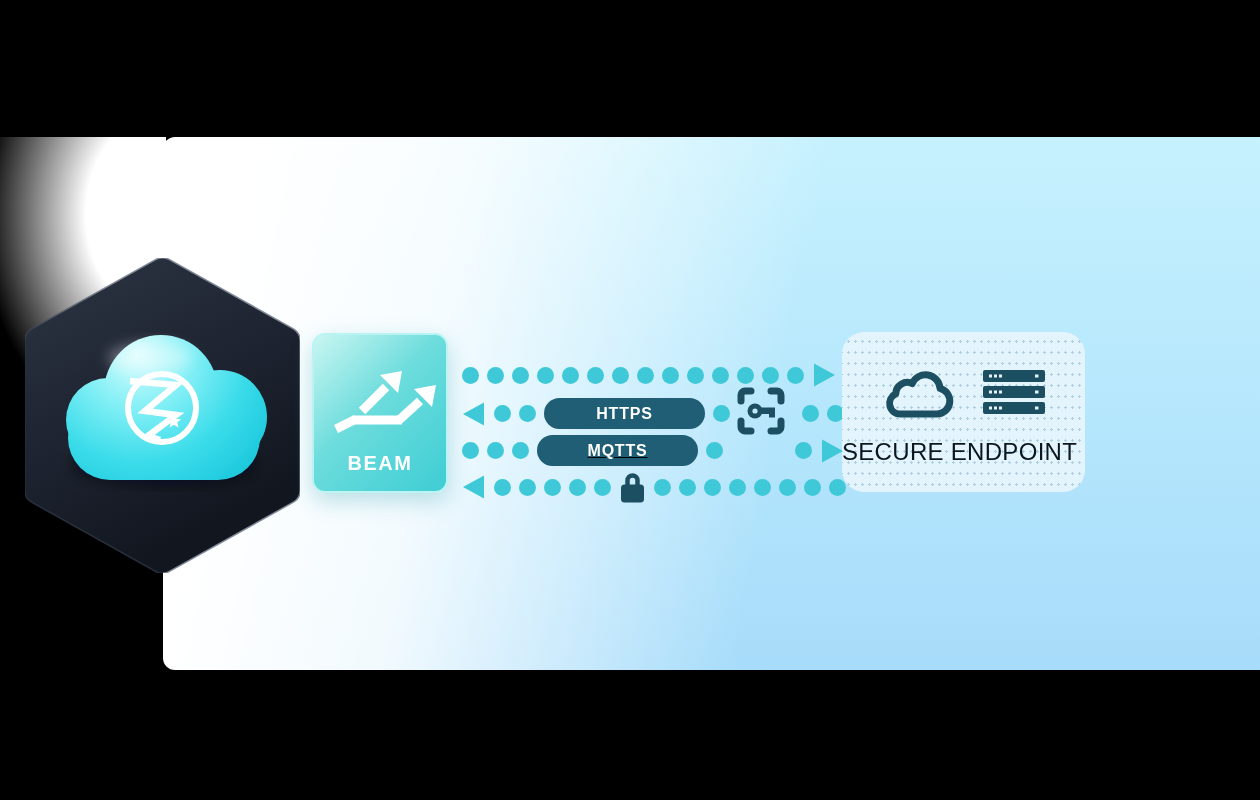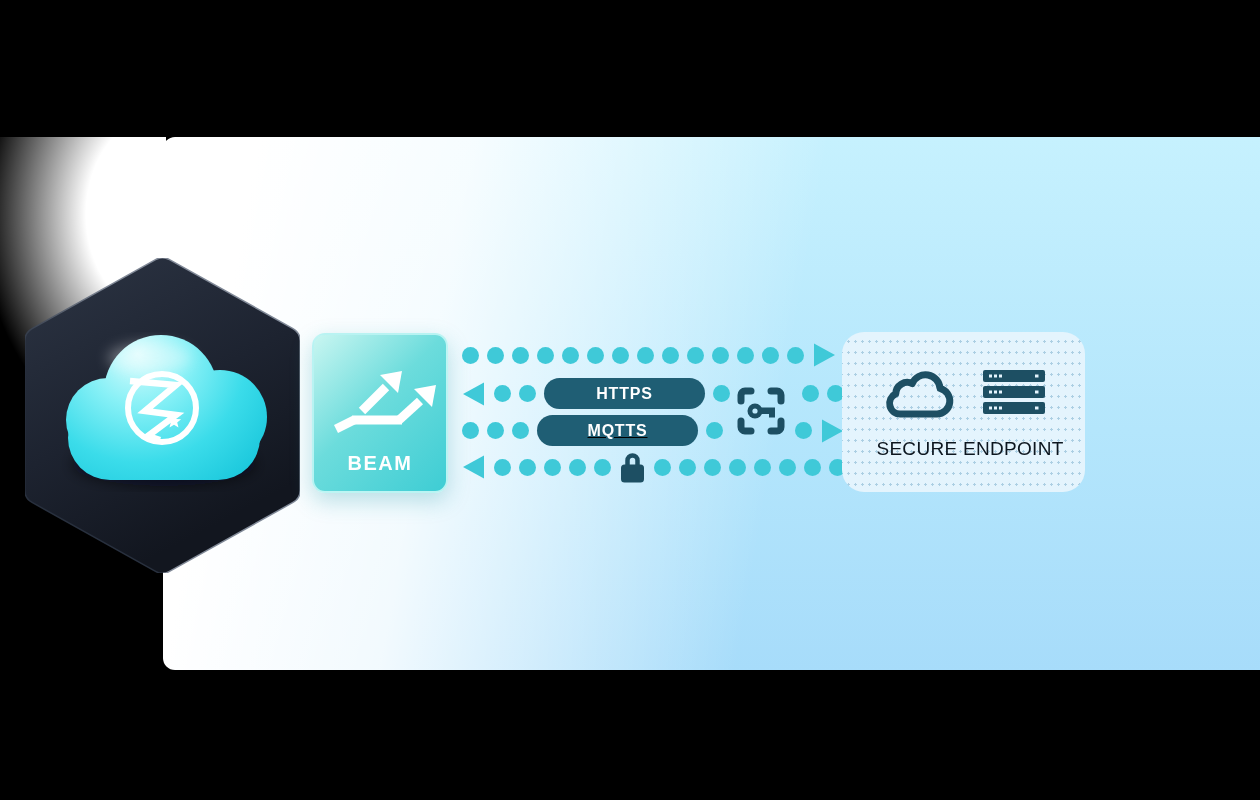--- a/index.html
+++ b/index.html
@@ -30,41 +30,41 @@
     border-radius:13px;border:2px solid rgba(190,244,243,.95);box-sizing:border-box;
     background:linear-gradient(135deg,var(--beam-a) 0%,#6cdcdc 45%,var(--beam-b) 100%);
     box-shadow:0 8px 22px rgba(26,150,165,.28);
   }
   .beam-arrows{position:absolute;left:14px;top:14px;}
   .beam-label{
     position:absolute;left:0;right:0;bottom:16px;text-align:center;
     color:#fff;font-size:20px;font-weight:700;letter-spacing:1.5px;
   }
   
-  .flow-row{position:absolute;left:462px;display:flex;align-items:center;gap:8px;}
+  .flow-row{position:absolute;left:462px;display:flex;align-items:center;gap:8px;margin-top:20px;}
   .flow-row .dot{width:17px;height:17px;border-radius:50%;background:var(--dot);flex:0 0 auto;}
   .flow-row .spacer{width:56px;height:1px;flex:0 0 auto;}
   .flow-row svg{flex:0 0 auto;display:block;}
   .pill{
     width:161px;height:31px;border-radius:16px;background:var(--pill-bg);
     display:flex;align-items:center;justify-content:center;flex:0 0 auto;
     color:#fff;font-size:16px;font-weight:700;letter-spacing:.8px;
   }
   .scan-key{position:absolute;left:737px;top:387px;}
   
   .endpoint-box{
     position:absolute;left:842px;top:332px;width:243px;height:160px;border-radius:22px;
     background-color:#e4f4fd;
     background-image:radial-gradient(rgba(125,176,205,.55) 1px,rgba(0,0,0,0) 1.1px);
     background-size:7px 11px;background-position:3px 4px;
   }
   .endpoint-icons{position:absolute;left:0;right:0;top:32px;display:flex;justify-content:center;align-items:center;gap:28px;}
   .endpoint-label{
-    position:absolute;left:0;right:0;top:106px;text-align:center;
-    color:#0c161f;font-size:19px;font-weight:500;letter-spacing:.3px;padding-left:13px;
+    position:absolute;left:0;right:0;top:106px;
+    color:#0c161f;font-size:24px;font-weight:500;letter-spacing:.3px;
   }
 </style>
 </head>
 <body>
 
 <div id="stage">
 
   <div class="panel"></div>
   <div class="left-glow"></div>
 

